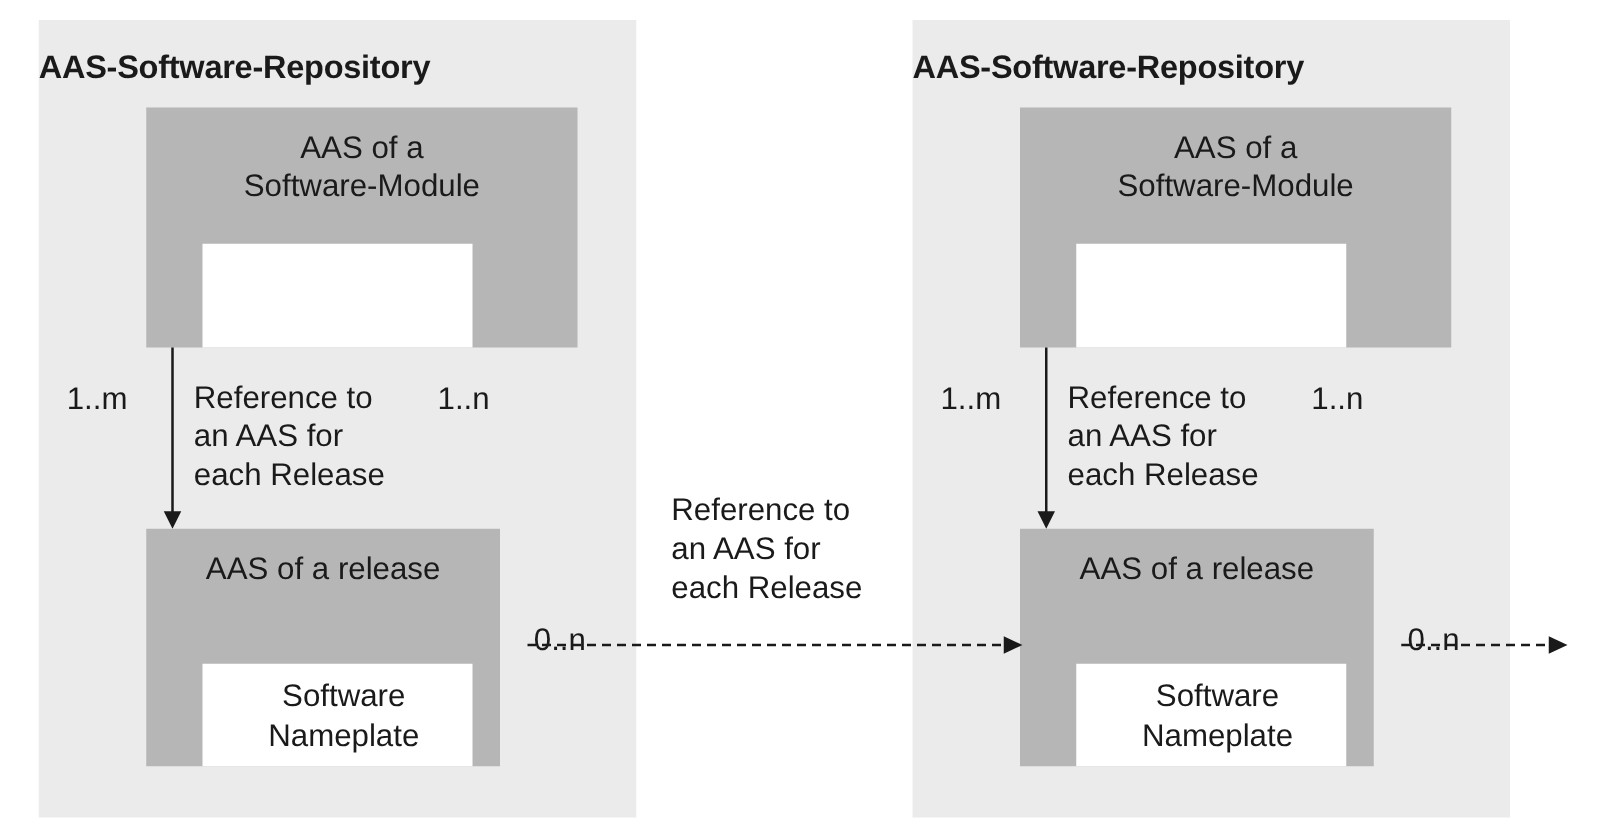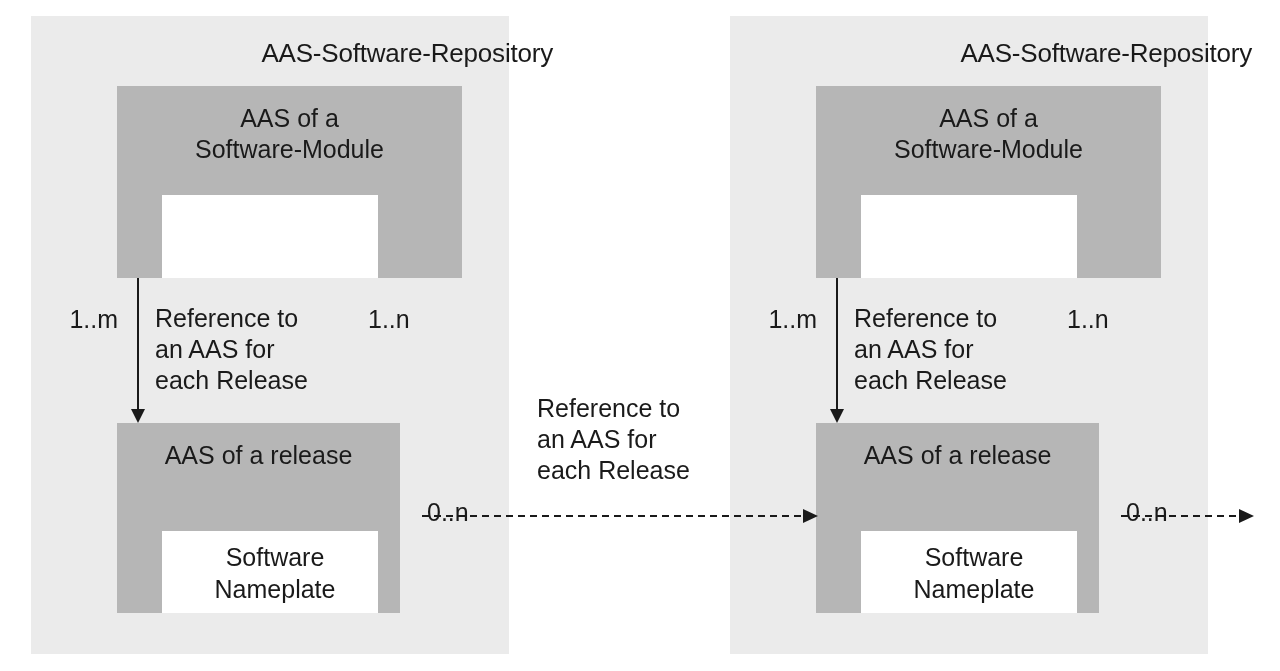--- a/index.html
+++ b/index.html
@@ -27,25 +27,24 @@
     width: 478px;
     height: 638px;
     background: var(--panel-bg);
   }
   .panel-left  { left: 31px; }
   .panel-right { left: 730px; }
   .panel-title {
     position: absolute;
     top: 22px; left: 0;
     width: 100%;
-    text-align: right;
-    font-weight: normal;
+    text-align: left;
+    font-weight: bold;
     font-size: 26px;
     letter-spacing: -0.2px;
-    margin-left: 44px;
   }
   .gray-box { position: absolute; background: var(--box-gray); }
   .module-box  { left: 86px; top: 70px;  width: 345px; height: 192px; }
   .release-box { left: 86px; top: 407px; width: 283px; height: 190px; }
   .box-label {
     position: absolute;
     top: 17px; left: 0;
     width: 100%;
     text-align: center;
     font-size: 25px;
@@ -80,22 +79,22 @@
     border-left: 7px solid transparent;
     border-right: 7px solid transparent;
     border-top: 14px solid var(--line);
   }
   .mult {
     position: absolute;
     font-size: 25px;
     line-height: 30px;
     white-space: nowrap;
   }
-  .mult-left  { left: 20px;  top: 288px; width: 67px; text-align: right; }
-  .mult-right { left: 337px; top: 288px; }
+  .mult-left  { left: 4px;  top: 288px; width: 67px; text-align: right; }
+  .mult-right { left: 319px; top: 288px; }
   .out-mult   { left: 396px; top: 481px; text-align: center; }
   .edge-label {
     position: absolute;
     left: 124px; top: 287px;
     font-size: 25px;
     line-height: 31px;
     white-space: nowrap;
   }
   .middle-label {
     position: absolute;

